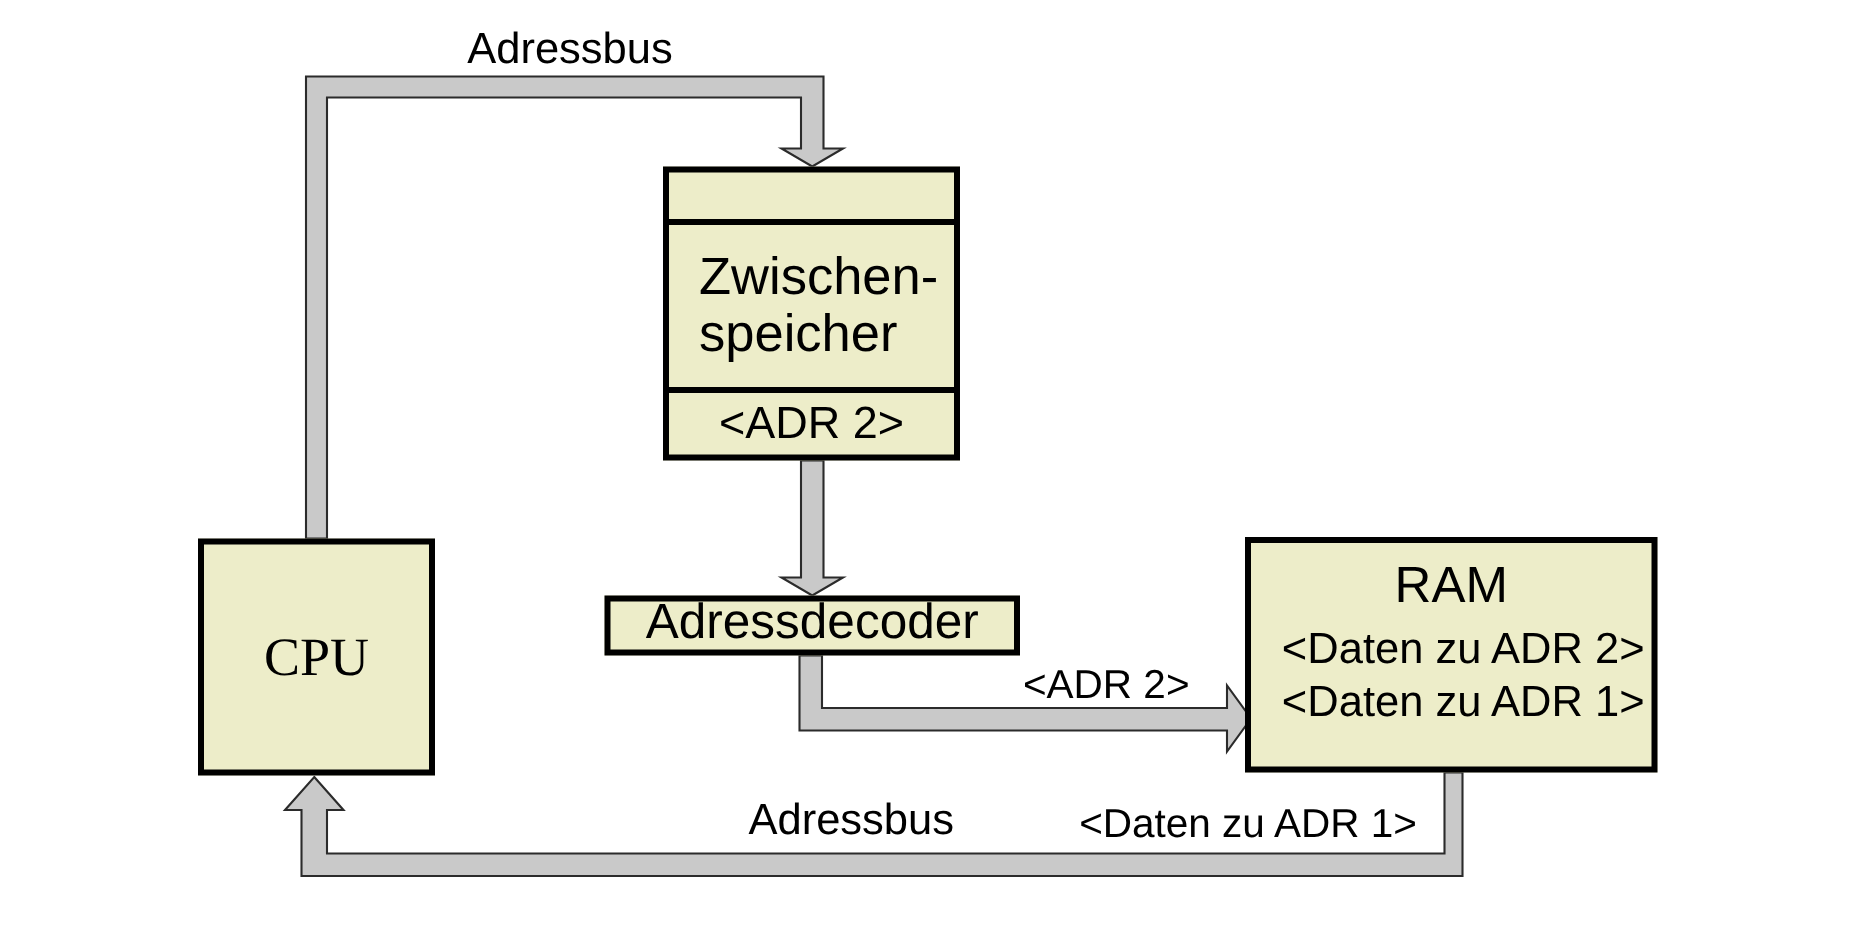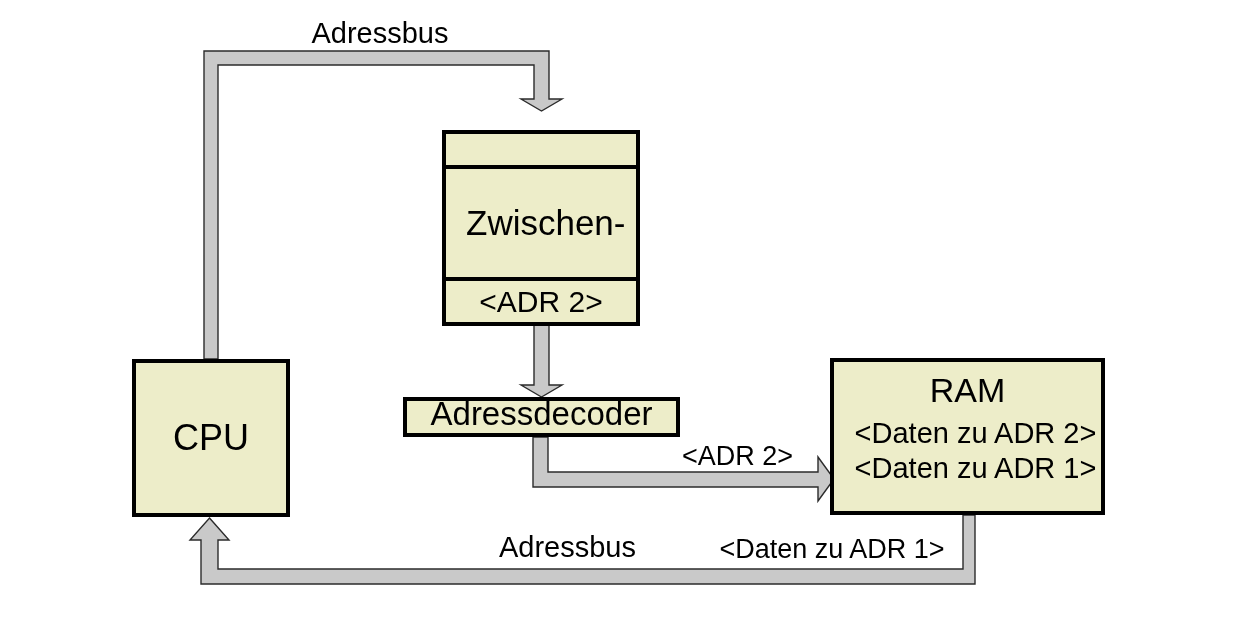--- a/index.html
+++ b/index.html
@@ -38,24 +38,25 @@
   }
   .node {
     position: absolute;
     background: var(--box-fill);
     border: 4px solid var(--box-border);
   }
   .node-cpu {
     left: 132px; top: 359px; width: 158px; height: 158px;
     display: flex; align-items: center; justify-content: center;
     font-size: 36px;
+    font-family: Liberation Serif, serif;
   }
   .node-buffer {
     left: 442px; top: 111px; width: 198px; height: 196px;
-    display: flex; flex-direction: column; margin-top: 19px;
+    display: flex; flex-direction: column;
   }
   .buffer-top { flex: 0 0 35px; border-bottom: 4px solid var(--box-border); }
   .buffer-mid {
     flex: 1 1 auto;
     border-bottom: 4px solid var(--box-border);
     display: flex; flex-direction: column; justify-content: center;
     padding-left: 20px;
     font-size: 35px; line-height: 38px;
   }
   .buffer-bottom {
@@ -110,20 +111,21 @@
   <div class="float-label small-label lbl-adr2">&lt;ADR 2&gt;</div>
 
   <div class="node node-cpu">
     <span>CPU</span>
   </div>
 
   <div class="node node-buffer">
     <div class="buffer-top"></div>
     <div class="buffer-mid">
       <span>Zwischen-</span>
+      <span>speicher</span>
     </div>
     <div class="buffer-bottom">
       <span>&lt;ADR 2&gt;</span>
     </div>
   </div>
 
   <div class="node node-decoder">
     <span>Adressdecoder</span>
   </div>
 

